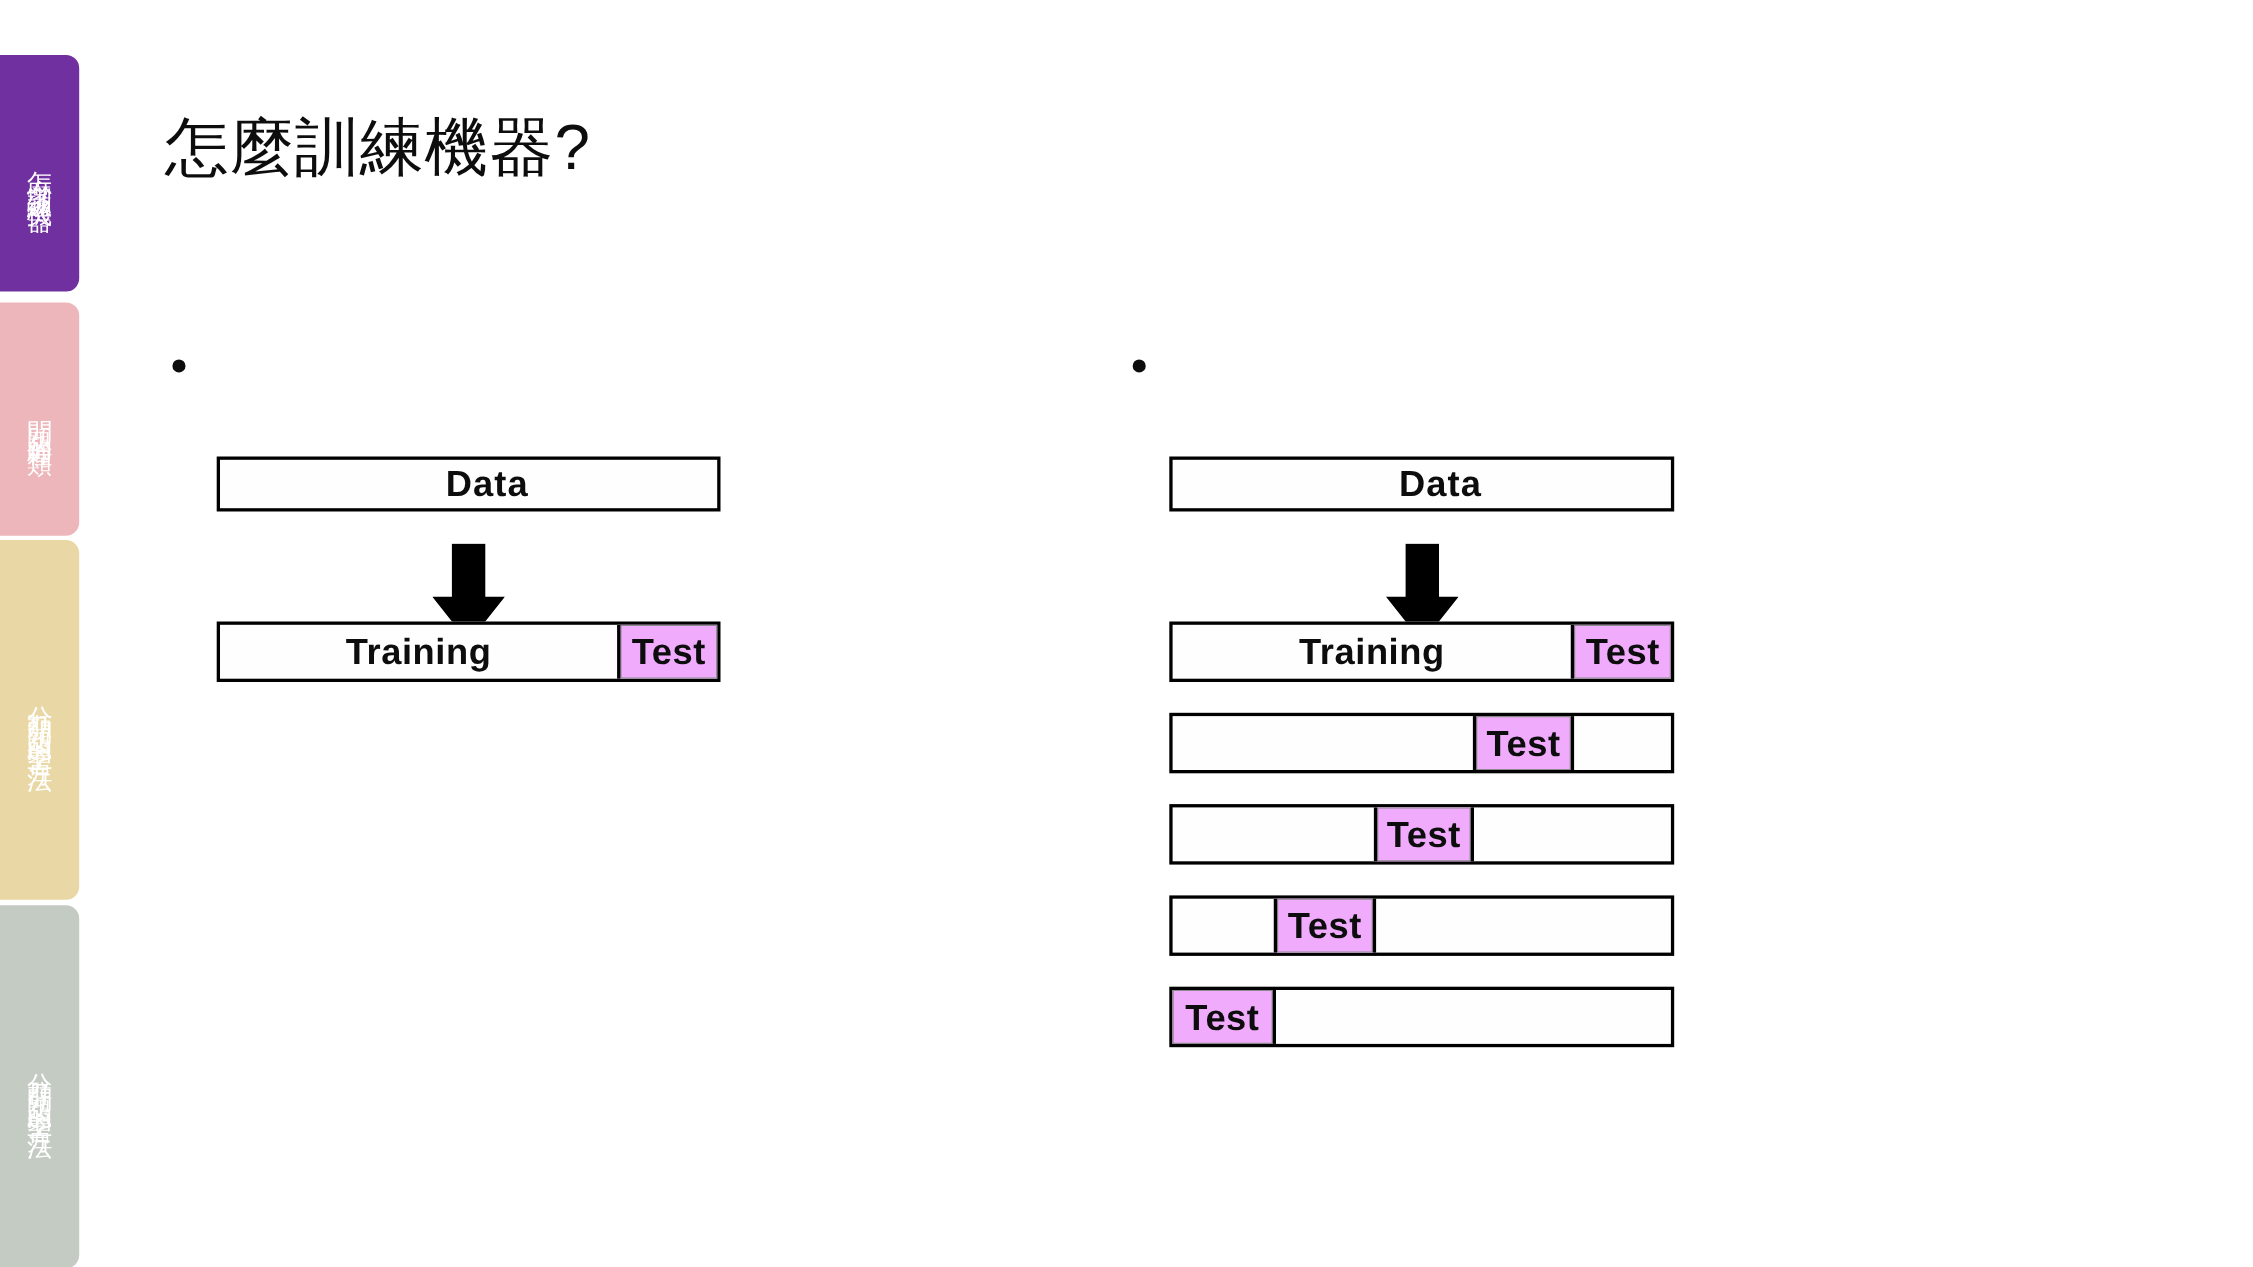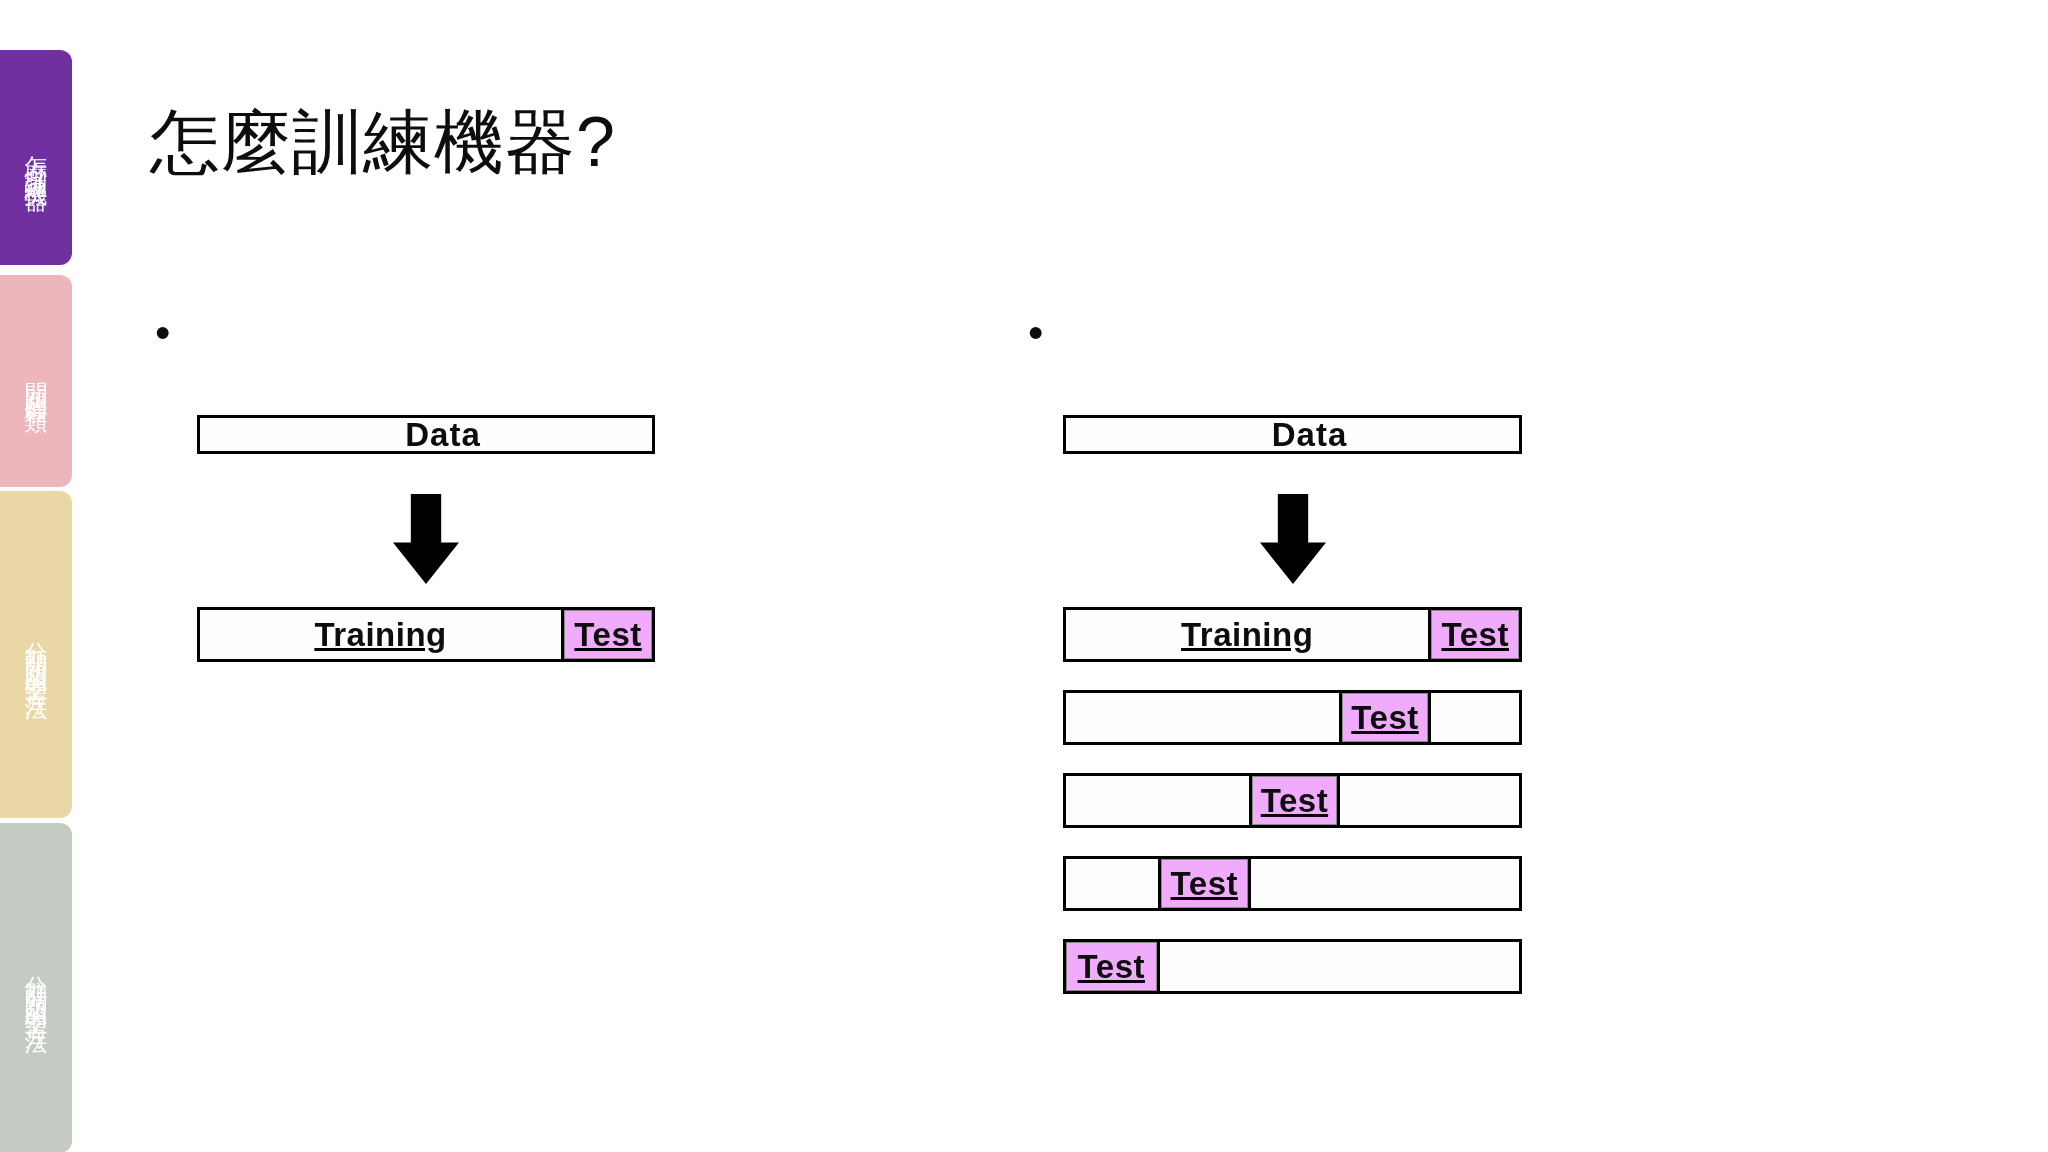--- a/index.html
+++ b/index.html
@@ -30,55 +30,55 @@
     color:#ffffff;
     font-size:23px;
     line-height:1;
     letter-spacing:7px;
     white-space:nowrap;
   }
 
   
   .title {
     position:absolute; left:150px; top:100px;
-    font-size:70px; font-weight:400; color:#0d0d0d;
+    font-size:58px; font-weight:400; color:#0d0d0d;
     line-height:1.2; letter-spacing:1px;
   }
 
   
   .bullet-line {
     position:absolute; top:308px;
     display:flex; align-items:baseline;
     font-size:50px; color:#0d0d0d; line-height:1.15;
   }
   .bullet-line.left  { left:155px; }
   .bullet-line.right { left:1028px; }
   .bullet-dot { font-size:44px; margin-right:20px; }
 
   
   .data-box {
-    position:absolute; top:415px; height:39px;
+    position:absolute; top:415px; height:50px;
     background:#fefefe; border:3px solid #000;
     display:flex; align-items:center; justify-content:center;padding-left:34px;
   }
   .data-box.left  { left:197px;  width:458px; }
   .data-box.right { left:1063px; width:459px; }
 
   .box-label { font-size:33px; font-weight:700; color:#0d0d0d; letter-spacing:1px; }
 
   .down-arrow {
     position:absolute; top:494px; width:66px; height:90px; background:#000;
     clip-path:polygon(27% 0, 73% 0, 73% 54%, 100% 54%, 50% 100%, 0 54%, 27% 54%);
   }
   .down-arrow.left  { left:393px; }
   .down-arrow.right { left:1260px; }
 
   .rows {
-    position:absolute; top:607px;
-    display:flex; flex-direction:column; gap:28px;text-decoration:underline;
+    position:absolute; top:565px;
+    display:flex; flex-direction:column; gap:28px;
   }
   .rows.left  { left:197px;  width:458px; }
   .rows.right { left:1063px; width:459px; }
 
   .split-row {
     display:flex; height:55px; width:100%;
     border:3px solid #000; background:#fefefe;
   }
   .seg { height:100%; display:flex; align-items:center; justify-content:center; }
   .seg + .seg { border-left:3px solid #000; }

